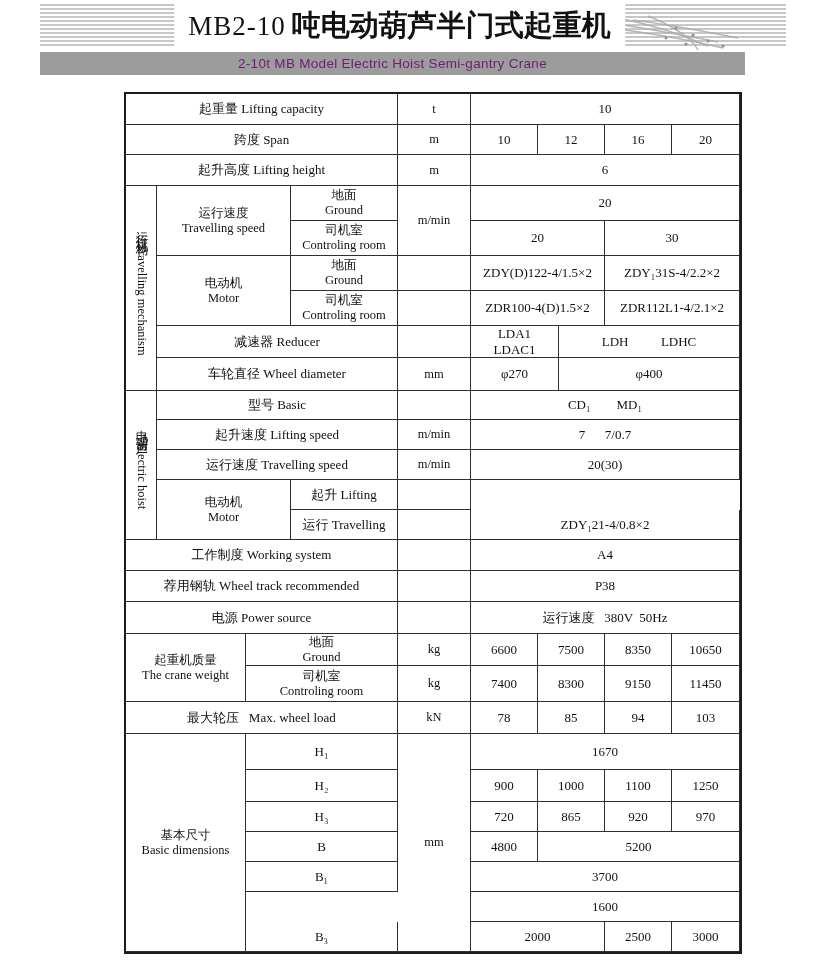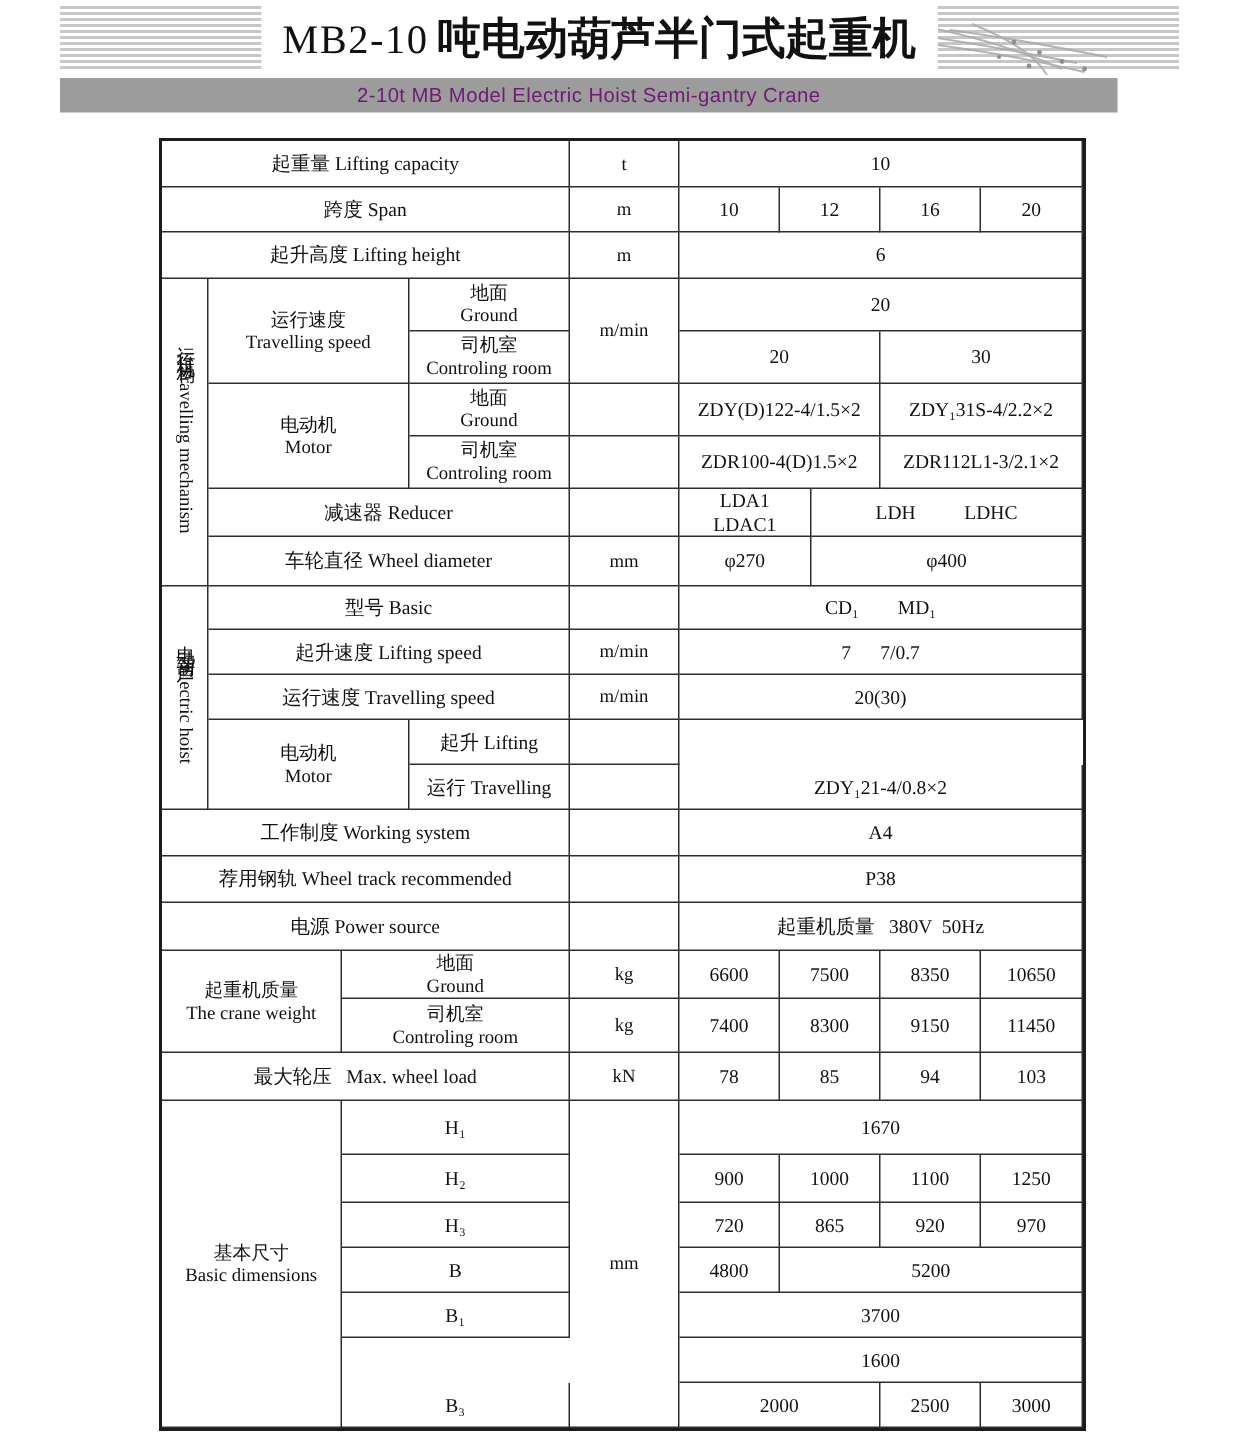--- a/index.html
+++ b/index.html
@@ -10,21 +10,21 @@
            background:repeating-linear-gradient(to bottom,#c7c7c7 0 2px,#ffffff 2px 4px);}
   .title{position:absolute;left:50%;top:50%;transform:translate(-53%,-50%);
          background:#ffffff;padding:2px 14px;white-space:nowrap;display:flex;align-items:baseline;gap:6px;}
   .title .tm{font:27px "Liberation Serif",serif;letter-spacing:1px;}
   .title .tc{font-weight:bold;font-size:29px;letter-spacing:0px;font-family:Liberation Serif, serif;}
   .deco{position:absolute;right:28px;top:4px;}
   .subbar{position:absolute;left:40px;top:52px;width:705px;height:23px;background:#9c9c9c;
           display:flex;align-items:center;justify-content:center;}
   .subbar span{color:#701a75;font:13.5px "Liberation Sans",sans-serif;letter-spacing:.3px;}
   
-  .tbl{position:absolute;left:106px;top:92px;
+  .tbl{position:absolute;left:124px;top:92px;
        display:grid;
        grid-template-columns:31px 89px 45px 107px 73px 67px 21px 46px 67px 68px;
        grid-template-rows:31px 30px 31px 35px 35px 35px 35px 32px 33px 29px 30px 30px 30px 30px 31px 31px 32px 32px 36px 32px 36px 32px 30px 30px 30px 30px 30px;
        border:2px solid #1c1c1c;background:#fff;}
   .c{border-right:1px solid #2e2e2e;border-bottom:1px solid #2e2e2e;
      display:flex;flex-direction:column;align-items:center;justify-content:center;
      text-align:center;font-size:13px;line-height:1.18;white-space:pre-wrap;
      padding:1px 2px;box-sizing:border-box;overflow:hidden;}
   .c .l2{display:block;font-size:12.5px;}
   .vwrap{writing-mode:vertical-rl;text-orientation:mixed;font-size:12.5px;line-height:1.1;}
@@ -112,21 +112,21 @@
     </div>
     <div class="c" style="grid-area:6/5/7/6"></div>
     <div class="c" style="grid-area:6/6/7/9">ZDY(D)122-4/1.5×2</div>
     <div class="c" style="grid-area:6/9/7/11">ZDY₁31S-4/2.2×2</div>
     <div class="c" style="grid-area:7/4/8/5">
       <span class="l2">司机室</span>
       <span class="l2">Controling room</span>
     </div>
     <div class="c" style="grid-area:7/5/8/6"></div>
     <div class="c" style="grid-area:7/6/8/9">ZDR100-4(D)1.5×2</div>
-    <div class="c" style="grid-area:7/9/8/11">ZDR112L1-3/2.1×2</div>
+    <div class="c" style="grid-area:7/9/8/11">ZDR112L1-4/2.1×2</div>
 
     <div class="c" style="grid-area:8/2/9/5">减速器 Reducer</div>
     <div class="c" style="grid-area:8/5/9/6"></div>
     <div class="c" style="grid-area:8/6/9/8">LDA1    LDAC1</div>
     <div class="c" style="grid-area:8/8/9/11">LDH          LDHC</div>
 
     <div class="c" style="grid-area:9/2/10/5">车轮直径 Wheel diameter</div>
     <div class="c unitc" style="grid-area:9/5/10/6">mm</div>
     <div class="c" style="grid-area:9/6/10/8">φ270</div>
     <div class="c" style="grid-area:9/8/10/11">φ400</div>
@@ -160,21 +160,21 @@
     <div class="c" style="grid-area:15/1/16/5">工作制度 Working system</div>
     <div class="c" style="grid-area:15/5/16/6"></div>
     <div class="c" style="grid-area:15/6/16/11">A4</div>
 
     <div class="c" style="grid-area:16/1/17/5">荐用钢轨 Wheel track recommended</div>
     <div class="c" style="grid-area:16/5/17/6"></div>
     <div class="c" style="grid-area:16/6/17/11">P38</div>
 
     <div class="c" style="grid-area:17/1/18/5">电源 Power source</div>
     <div class="c" style="grid-area:17/5/18/6"></div>
-    <div class="c" style="grid-area:17/6/18/11">起重机质量   380V  50Hz</div>
+    <div class="c" style="grid-area:17/6/18/11">运行速度   380V  50Hz</div>
 
     <div class="c" style="grid-area:18/1/20/3">
       <span class="l2">起重机质量</span>
       <span class="l2">The crane weight</span>
     </div>
     <div class="c" style="grid-area:18/3/19/5">
       <span class="l2">地面</span>
       <span class="l2">Ground</span>
     </div>
     <div class="c unitc" style="grid-area:18/5/19/6">kg</div>

